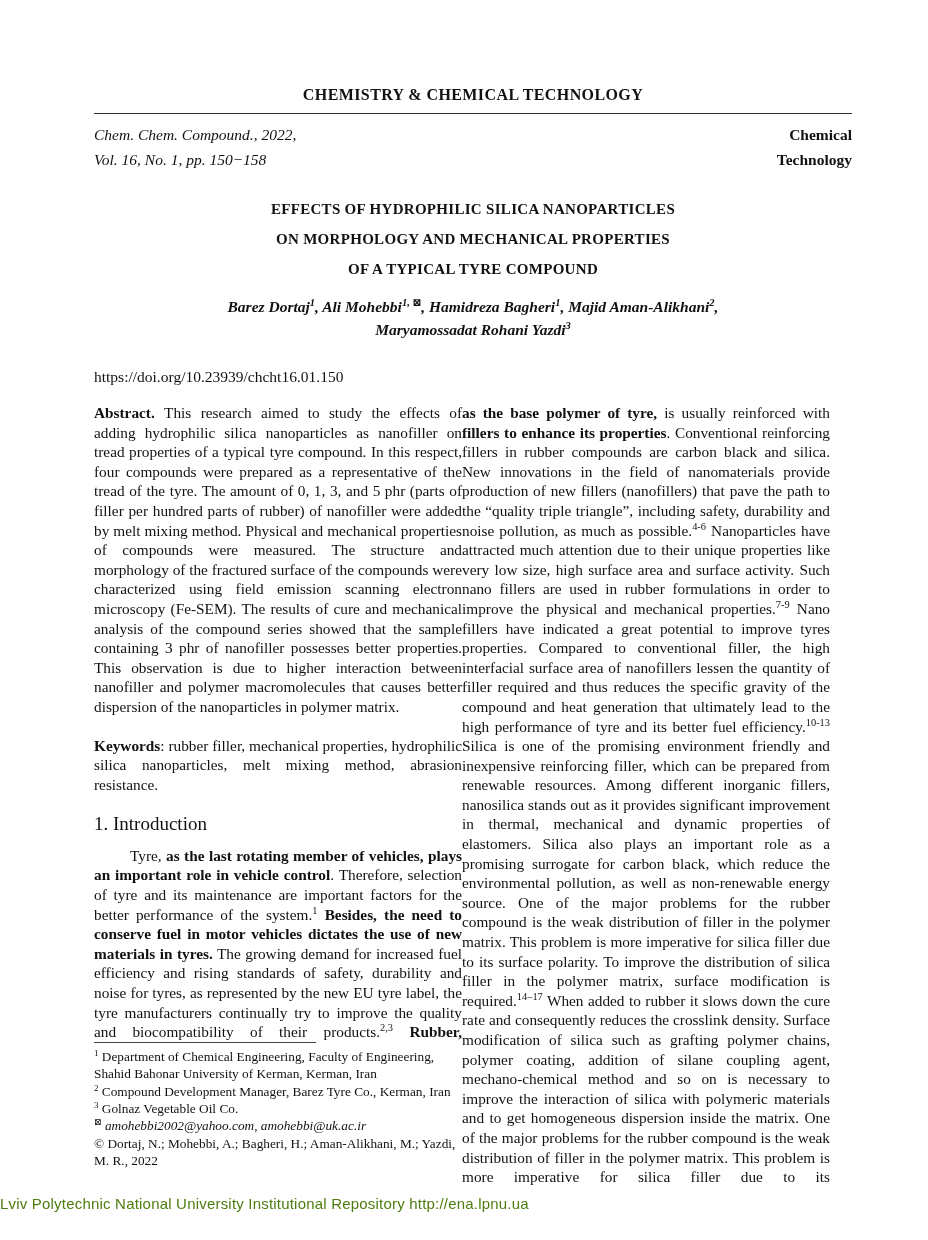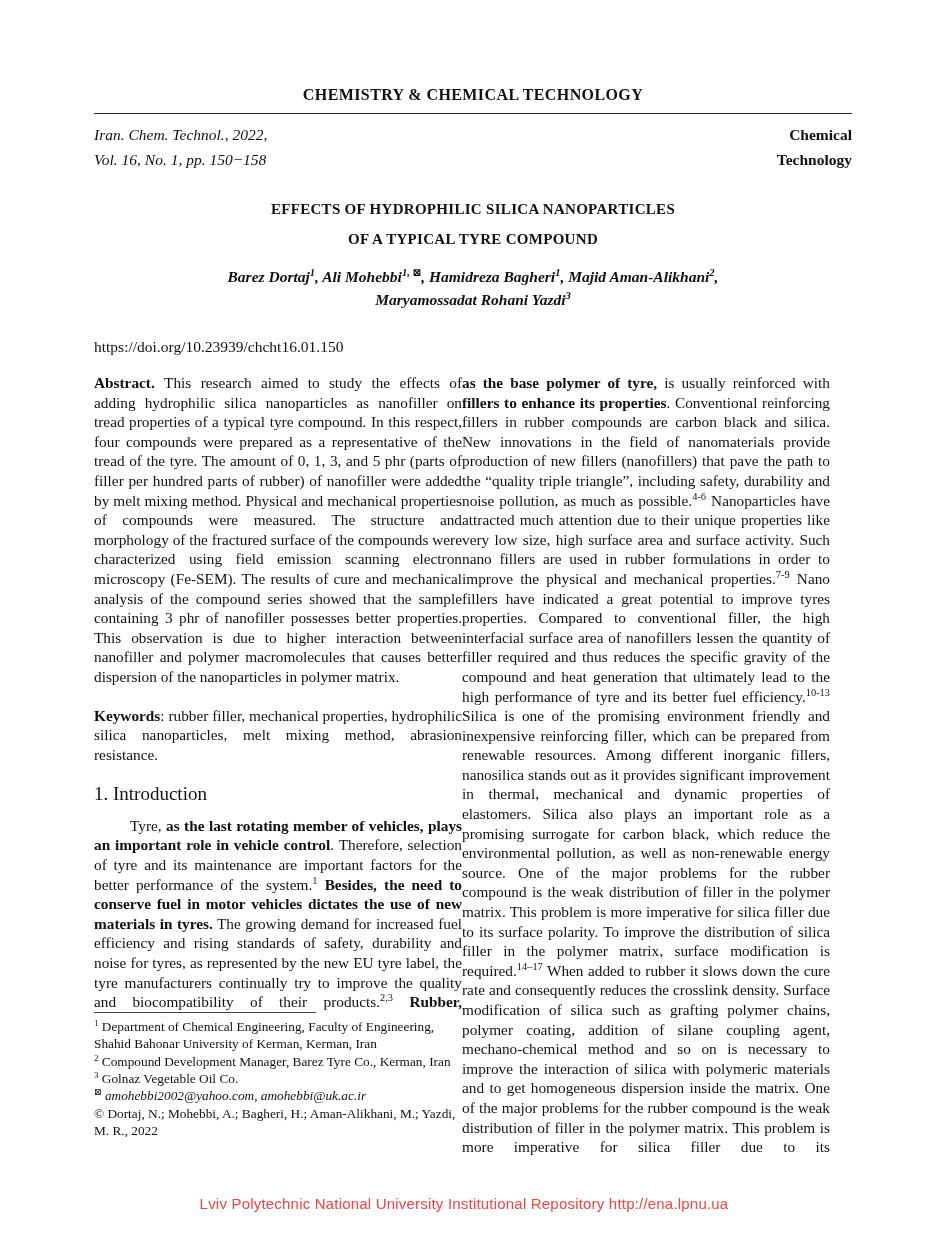--- a/index.html
+++ b/index.html
@@ -95,49 +95,50 @@
     border-top:1px solid #444444;
     width:222px;
     margin:0 0 5px 0;
   }
   .fn-line{margin:0;}
   .fn-email{cursor:pointer;}
   .page-footer{
     position:absolute;
     left:0;right:0;
     top:1195px;
-    text-align:center;
+    text-align:left;
     font-family:"Liberation Sans","DejaVu Sans",sans-serif;
     font-size:15px;
-    color:#ef4444;
+    color:#4d7c0f;
     letter-spacing:0.2px;
   }
 </style>
 </head>
 <body>
 
 <div class="page">
   <div class="content">
 
     <div class="journal-name">CHEMISTRY &amp; CHEMICAL TECHNOLOGY</div>
     <hr class="header-rule">
 
     <div class="cite-row">
       <div class="cite-left">
-        <div>Iran. Chem. Technol., 2022,</div>
+        <div>Chem. Chem. Compound., 2022,</div>
         <div>Vol. 16, No. 1, pp. 150−158</div>
       </div>
       <div class="cite-right">
         <div>Chemical</div>
         <div>Technology</div>
       </div>
     </div>
 
     <div class="title">
       <div>EFFECTS OF HYDROPHILIC SILICA NANOPARTICLES</div>
+      <div>ON MORPHOLOGY AND MECHANICAL PROPERTIES</div>
       <div>OF A TYPICAL TYRE COMPOUND</div>
     </div>
 
     <div class="authors">
       <div><span>Barez Dortaj</span><sup>1</sup><span>, Ali Mohebbi</span><sup>1, ⊠</sup><span>, Hamidreza Bagheri</span><sup>1</sup><span>, Majid Aman-Alikhani</span><sup>2</sup><span>,</span></div>
       <div><span>Maryamossadat Rohani Yazdi</span><sup>3</sup></div>
     </div>
 
     <div class="doi">https://doi.org/10.23939/chcht16.01.150</div>
 

